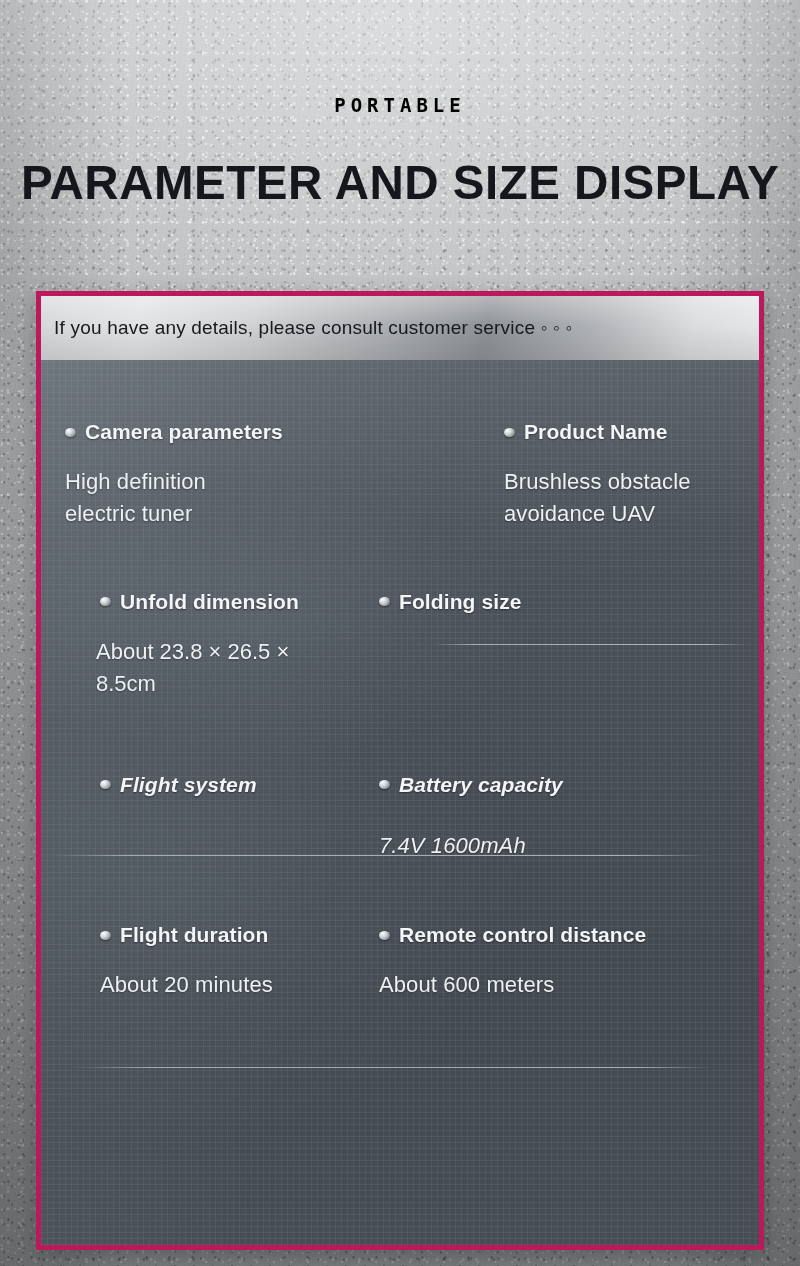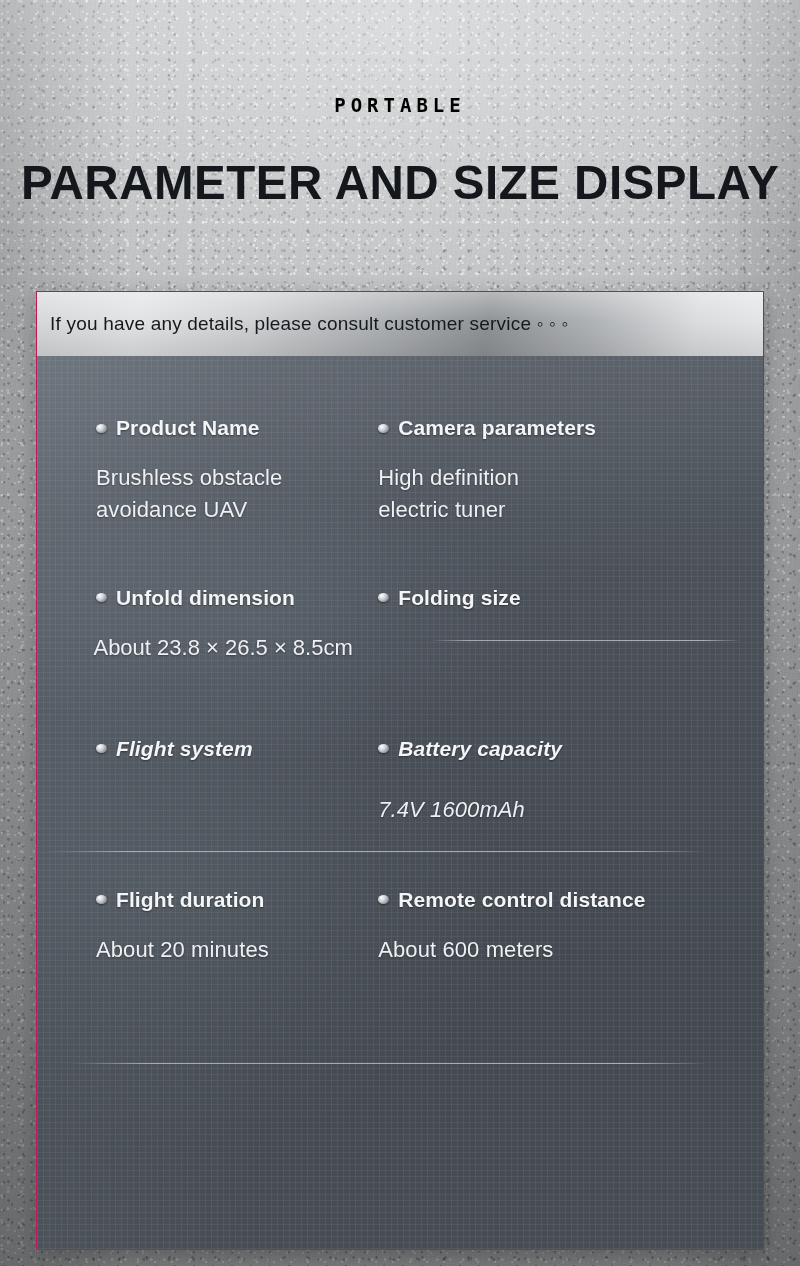--- a/index.html
+++ b/index.html
@@ -82,21 +82,21 @@
     transform: scaleX(0.97);
   }
 
   
   .panel {
     position: absolute;
     left: 36px;
     top: 291px;
     width: 728px;
     height: 959px;
-    border: 1px solid #be185d;
+    border: 5px solid #be185d;
     box-sizing: border-box;
     overflow: hidden;
     box-shadow: 0 6px 22px rgba(0,0,0,0.28);
   }
 
   
   .banner {
     position: relative;
     height: 64px;
     background:
@@ -188,21 +188,21 @@
   }
   .spec-value {
     font-size: 22px;
     font-weight: 300;
     color: #eef1f4;
     line-height: 1.45;
     letter-spacing: 0.1px;
     text-shadow: 0 1px 2px rgba(0,0,0,0.35);
     white-space: pre-line;
   }
-  .spec-value.tight { letter-spacing: 0px; text-align: center; }
+  .spec-value.tight { letter-spacing: 0px; }
 
   .divider {
     position: absolute;
     height: 1px;
     background: linear-gradient(90deg, rgba(255,255,255,0) 0%, rgba(235,240,245,0.55) 12%, rgba(235,240,245,0.60) 88%, rgba(255,255,255,0) 100%);
     z-index: 2;
   }
 </style>
 </head>
 <body>
@@ -223,35 +223,35 @@
     <div class="banner-text">If you have any details, please consult customer service ◦ ◦ ◦</div>
   </div>
 
   <div class="panel-body">
     <div class="grid-overlay"></div>
     <div class="sheen"></div>
 
     <div class="rows">
 
       <div class="spec-row" style="padding-top:60px;">
+        <div class="spec-cell right">
+          <div class="spec-label">
+            <span class="bullet"></span>
+            <span>Camera parameters</span>
+          </div>
+          <div class="spec-value" style="margin-top:22px;">High definition
+electric tuner</div>
+        </div>
         <div class="spec-cell left">
           <div class="spec-label">
             <span class="bullet"></span>
             <span>Product Name</span>
           </div>
           <div class="spec-value" style="margin-top:22px;">Brushless obstacle
 avoidance UAV</div>
-        </div>
-        <div class="spec-cell right">
-          <div class="spec-label">
-            <span class="bullet"></span>
-            <span>Camera parameters</span>
-          </div>
-          <div class="spec-value" style="margin-top:22px;">High definition
-electric tuner</div>
         </div>
       </div>
       <div class="divider" style="left:394px; width:310px; top:284px;"></div>
 
       <div class="spec-row" style="padding-top:60px;">
         <div class="spec-cell left">
           <div class="spec-label">
             <span class="bullet"></span>
             <span>Unfold dimension</span>
           </div>

